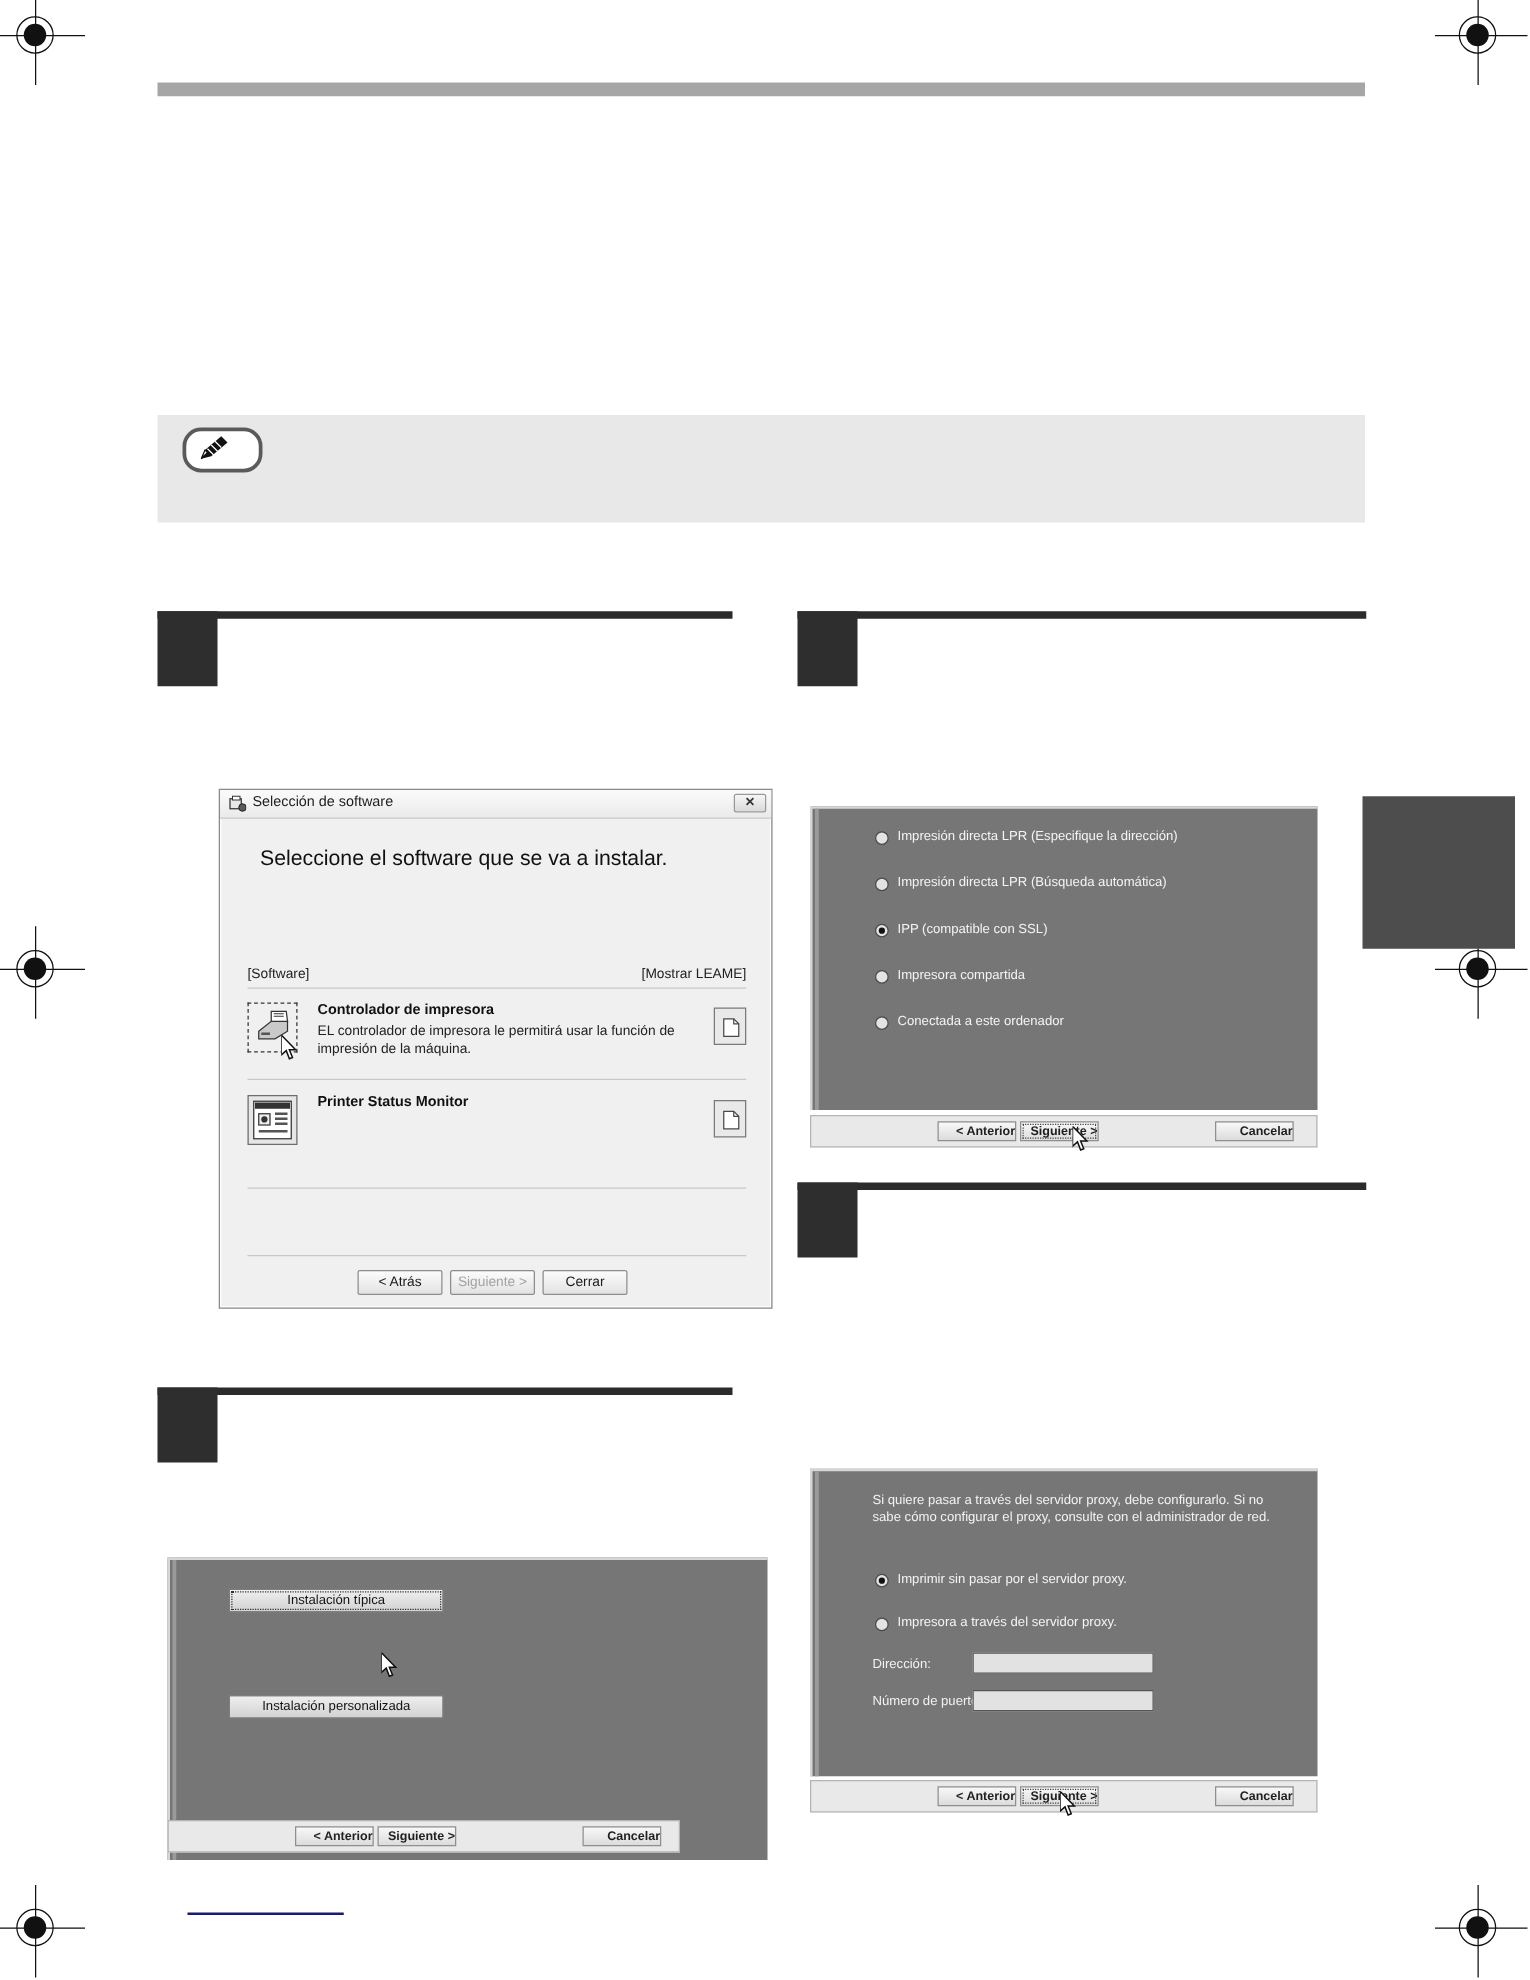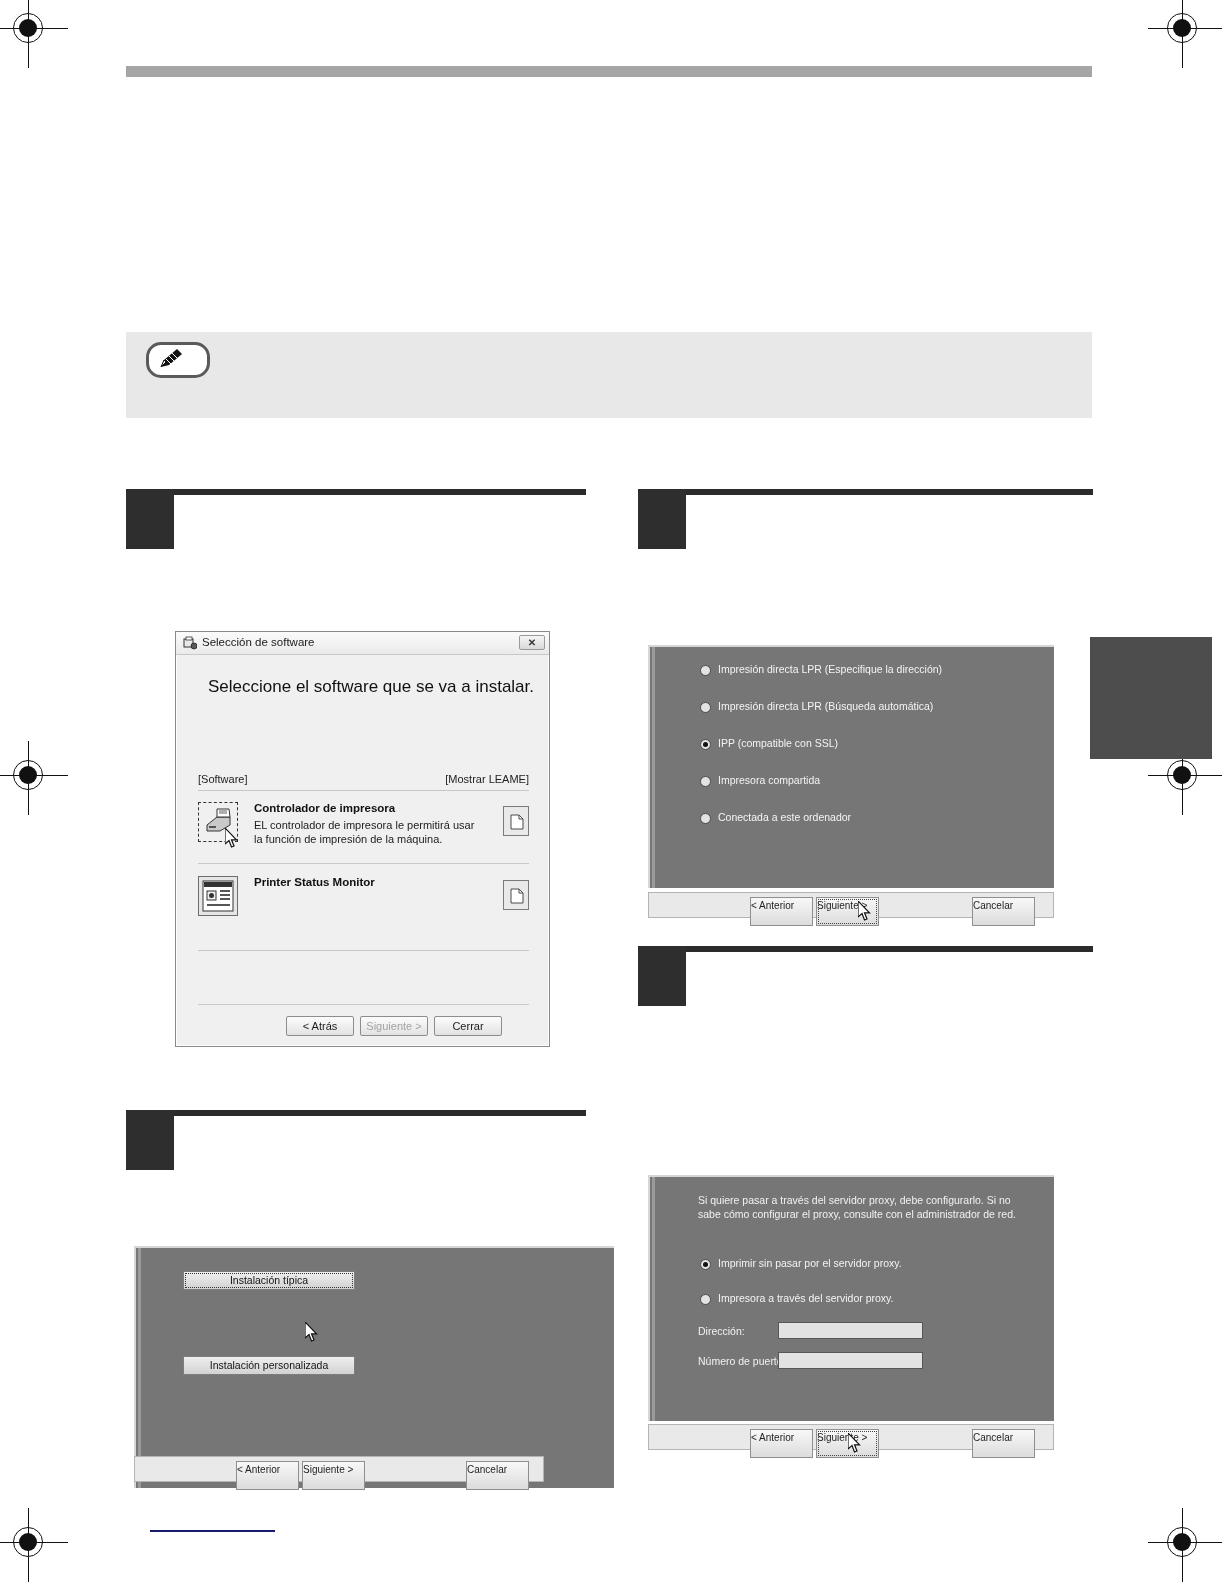--- a/index.html
+++ b/index.html
@@ -65,21 +65,21 @@
   .step .num{
     position:absolute;left:0;top:0;width:48px;height:60px;background:#2e2e2e;
     color:#fff;font-size:26px;font-weight:bold;text-align:center;line-height:60px;
   }
   .step .txt{
     position:absolute;left:62px;top:14px;font-size:13.5px;color:#1a1a1a;line-height:18px;
   }
 
   
   .win{
-    position:absolute;left:175px;top:631px;width:375px;height:416px;
+    position:absolute;left:175px;top:631px;width:443px;height:416px;
     background:#f0f0f0;border:1px solid #8a8a8a;box-sizing:border-box;
     box-shadow:0 0 0 1px #ffffff inset;
   }
   .win .titlebar{
     position:absolute;left:0;top:0;right:0;height:22px;
     background:linear-gradient(#fbfbfb,#eaeaea);
     border-bottom:1px solid #c9c9c9;
   }
   .win .title-txt{
     position:absolute;left:26px;top:4px;font-size:11.5px;color:#20201f;
@@ -141,24 +141,24 @@
     content:"";position:absolute;left:2px;top:2px;width:5px;height:5px;
     border-radius:50%;background:#111;
   }
   .radio-label{position:absolute;color:#f4f4f4;font-size:10.5px;}
 
   .gbtnbar{
     position:absolute;background:#e9e9e9;box-sizing:border-box;
     border:1px solid #b4b4b4;
   }
   .gbtn{
-    position:absolute;height:29px;box-sizing:border-box;
+    position:absolute;height:16px;box-sizing:border-box;
     background:linear-gradient(#f8f8f8,#dcdcdc);
     border:1px solid #8f8f8f;
-    font-size:10px;color:#1f1f1f;text-align:left;line-height:15px;
+    font-size:10px;color:#1f1f1f;text-align:right;line-height:15px;font-weight:bold;
   }
   .gbtn.focus{outline:1px dotted #444;outline-offset:-3px;}
 
   .gpush{
     position:absolute;height:19px;box-sizing:border-box;
     background:linear-gradient(#efefef,#d2d2d2);
     border:1px solid #7d7d7d;
     font-size:10.5px;color:#141414;text-align:center;line-height:17px;
   }
   .gpush.focus{outline:1px dotted #333;outline-offset:-3px;}

